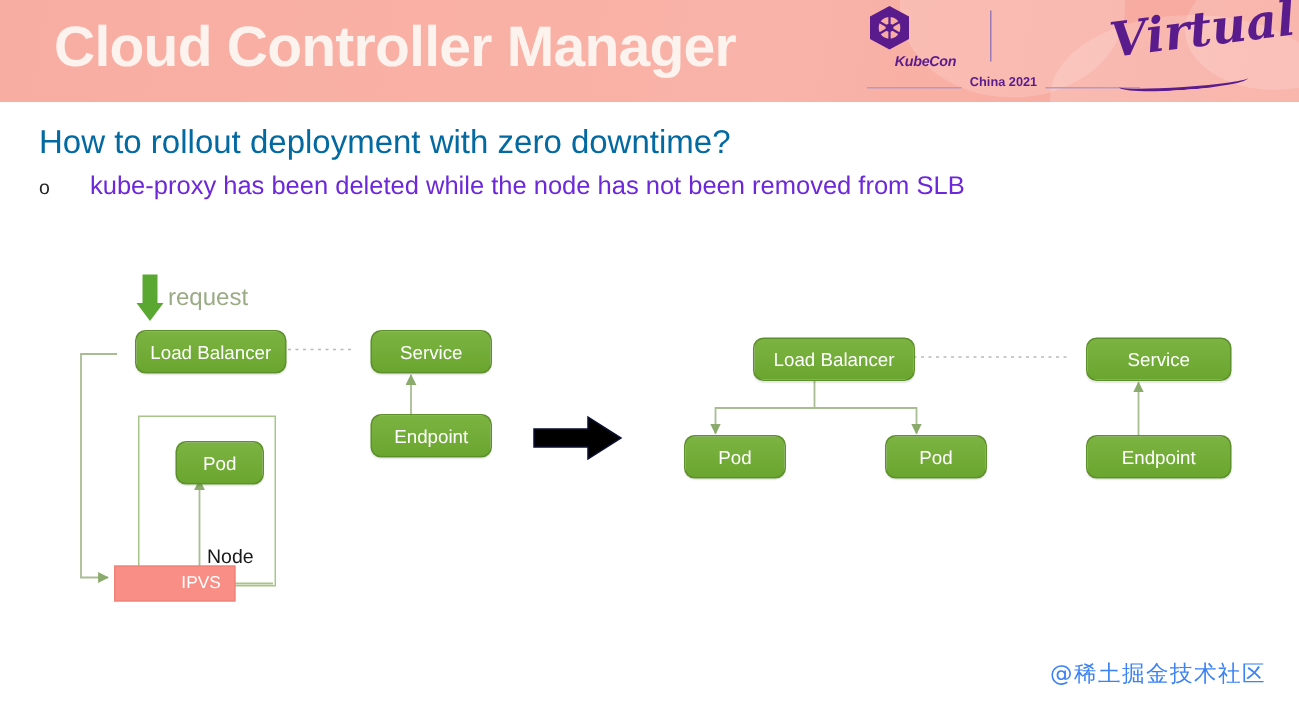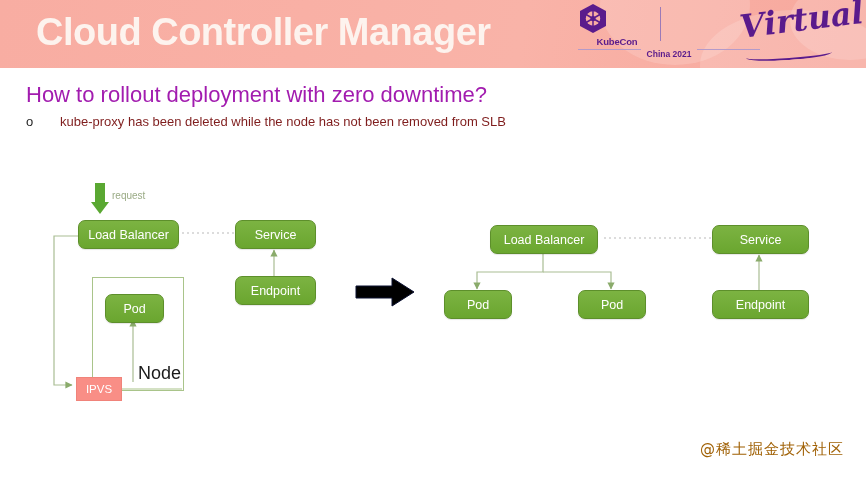--- a/index.html
+++ b/index.html
@@ -28,103 +28,104 @@
   .title{
     position:absolute;left:36px;top:6px;
     font-size:38px;font-weight:bold;color:#fdf3ee;
     letter-spacing:-0.5px;line-height:52px;white-space:nowrap;
     font-family:"Liberation Sans", sans-serif;
   }
 
   
   .logos{position:absolute;left:578px;top:3px;width:180px;height:60px;}
   .logo-col{position:absolute;display:flex;flex-direction:column;align-items:center;}
-  .kubecon-col{left:0px;top:0px;width:78px;}
+  .kubecon-col{left:0px;top:0px;width:78px;font-style:italic;}
   .cncon-col{left:86px;top:0px;width:96px;}
   .logo-mark{height:32px;display:flex;align-items:center;justify-content:center;}
   .logo-text{
     font-size:9.5px;font-weight:bold;color:#5a1b8c;letter-spacing:-0.2px;
     margin-top:1px;white-space:nowrap;
   }
   .logo-divider{
     position:absolute;left:82px;top:4px;width:1px;height:34px;
     background:#9b7ab8;
   }
   .china-row{
     position:absolute;left:0px;top:46px;width:182px;
-    display:flex;align-items:flex-start;justify-content:center;gap:6px;
+    display:flex;align-items:flex-end;justify-content:center;gap:6px;
   }
   .china-line{height:1px;background:#b49ac9;flex:1;}
   .china-text{font-size:8.5px;font-weight:bold;color:#5a1b8c;white-space:nowrap;}
 
   .virtual{
     position:absolute;left:740px;top:8px;
     font-family:"DejaVu Serif", serif;
     font-style:italic;font-weight:bold;font-size:32px;color:#5a1b8c;
     transform:rotate(-7deg);transform-origin:left center;white-space:nowrap;
   }
   .virtual-underline{
     position:absolute;left:746px;top:50px;width:86px;height:8px;
     border-bottom:2.5px solid #5a1b8c;border-radius:0 0 50% 50%;
     transform:rotate(-4deg);
   }
 
   
   .q-line{
     position:absolute;left:26px;top:82px;
-    font-size:22px;color:#a21caf;white-space:nowrap;
+    font-size:22px;color:#0369a1;white-space:nowrap;
     font-family:"Liberation Sans", sans-serif;
   }
   .bullet-row{position:absolute;left:26px;top:114px;display:flex;align-items:baseline;}
   .bullet-mark{
     font-size:13px;color:#262626;width:34px;display:inline-block;
   }
-  .bullet-text{font-size:13px;color:#7f1d1d;white-space:nowrap;}
+  .bullet-text{font-size:17px;color:#6d28d9;white-space:nowrap;}
 
   
   .diagram{position:absolute;left:0;top:0;width:866px;height:483px;}
 
   .node-box{
     position:absolute;
     background:linear-gradient(180deg,#77b martinez 0%,#70ad47 100%);
     background:linear-gradient(180deg,#7cb342 0%,#6aa62f 100%);
     border:1px solid #5d8f2b;
     border-radius:7px;
     color:#ffffff;
     display:flex;align-items:center;justify-content:center;
     font-size:12.5px;
     box-shadow:0 1px 1px rgba(0,0,0,0.10);
     font-family:"Liberation Sans", sans-serif;
+    margin-left:12px;
   }
   .ipvs-box{
     position:absolute;
     background:#f98e86;
     border:1px solid #f0837a;
     color:#ffffff;
     display:flex;align-items:center;justify-content:center;
     font-size:11.5px;
   }
   .node-frame{
     position:absolute;
     border:1.2px solid #a9c48a;
     background:transparent;
   }
   .node-label{
-    position:absolute;font-size:18px;color:#1a1a1a;white-space:nowrap;
+    position:absolute;font-size:13px;color:#1a1a1a;white-space:nowrap;
   }
   .req-label{
-    position:absolute;font-size:10px;color:#9aab85;white-space:nowrap;
+    position:absolute;font-size:16px;color:#9aab85;white-space:nowrap;
   }
   .caption{
     position:absolute;text-align:center;font-size:14px;color:#1a1a1a;
     line-height:20px;white-space:nowrap;
   }
   .watermark{
     position:absolute;right:22px;bottom:24px;
-    font-size:15px;color:#a16207;letter-spacing:1px;white-space:nowrap;
+    font-size:15px;color:#3b82f6;letter-spacing:1px;white-space:nowrap;
     font-family:"DejaVu Sans", sans-serif;
   }
   svg{position:absolute;left:0;top:0;overflow:visible;}
 </style>
 </head>
 <body>
 
 <div id="slide">
 
   <div class="header">
@@ -219,21 +220,21 @@
     <div class="node-label" style="left:138px;top:363px;">Node</div>
 
     <div class="node-box" style="left:78px;top:220px;width:99px;height:27px;">Load Balancer</div>
 
     <div class="node-box" style="left:235px;top:220px;width:79px;height:27px;">Service</div>
 
     <div class="node-box" style="left:235px;top:276px;width:79px;height:27px;">Endpoint</div>
 
     <div class="node-box" style="left:105px;top:294px;width:57px;height:27px;">Pod</div>
 
-    <div class="ipvs-box" style="left:76px;top:377px;width:44px;height:22px;">IPVS</div>
+    <div class="ipvs-box" style="left:76px;top:377px;width:44px;height:22px;padding-left:35px;">IPVS</div>
 
     <div class="node-box" style="left:490px;top:225px;width:106px;height:27px;">Load Balancer</div>
 
     <div class="node-box" style="left:712px;top:225px;width:95px;height:27px;">Service</div>
 
     <div class="node-box" style="left:712px;top:290px;width:95px;height:27px;">Endpoint</div>
 
     <div class="node-box" style="left:444px;top:290px;width:66px;height:27px;">Pod</div>
 
     <div class="node-box" style="left:578px;top:290px;width:66px;height:27px;">Pod</div>

